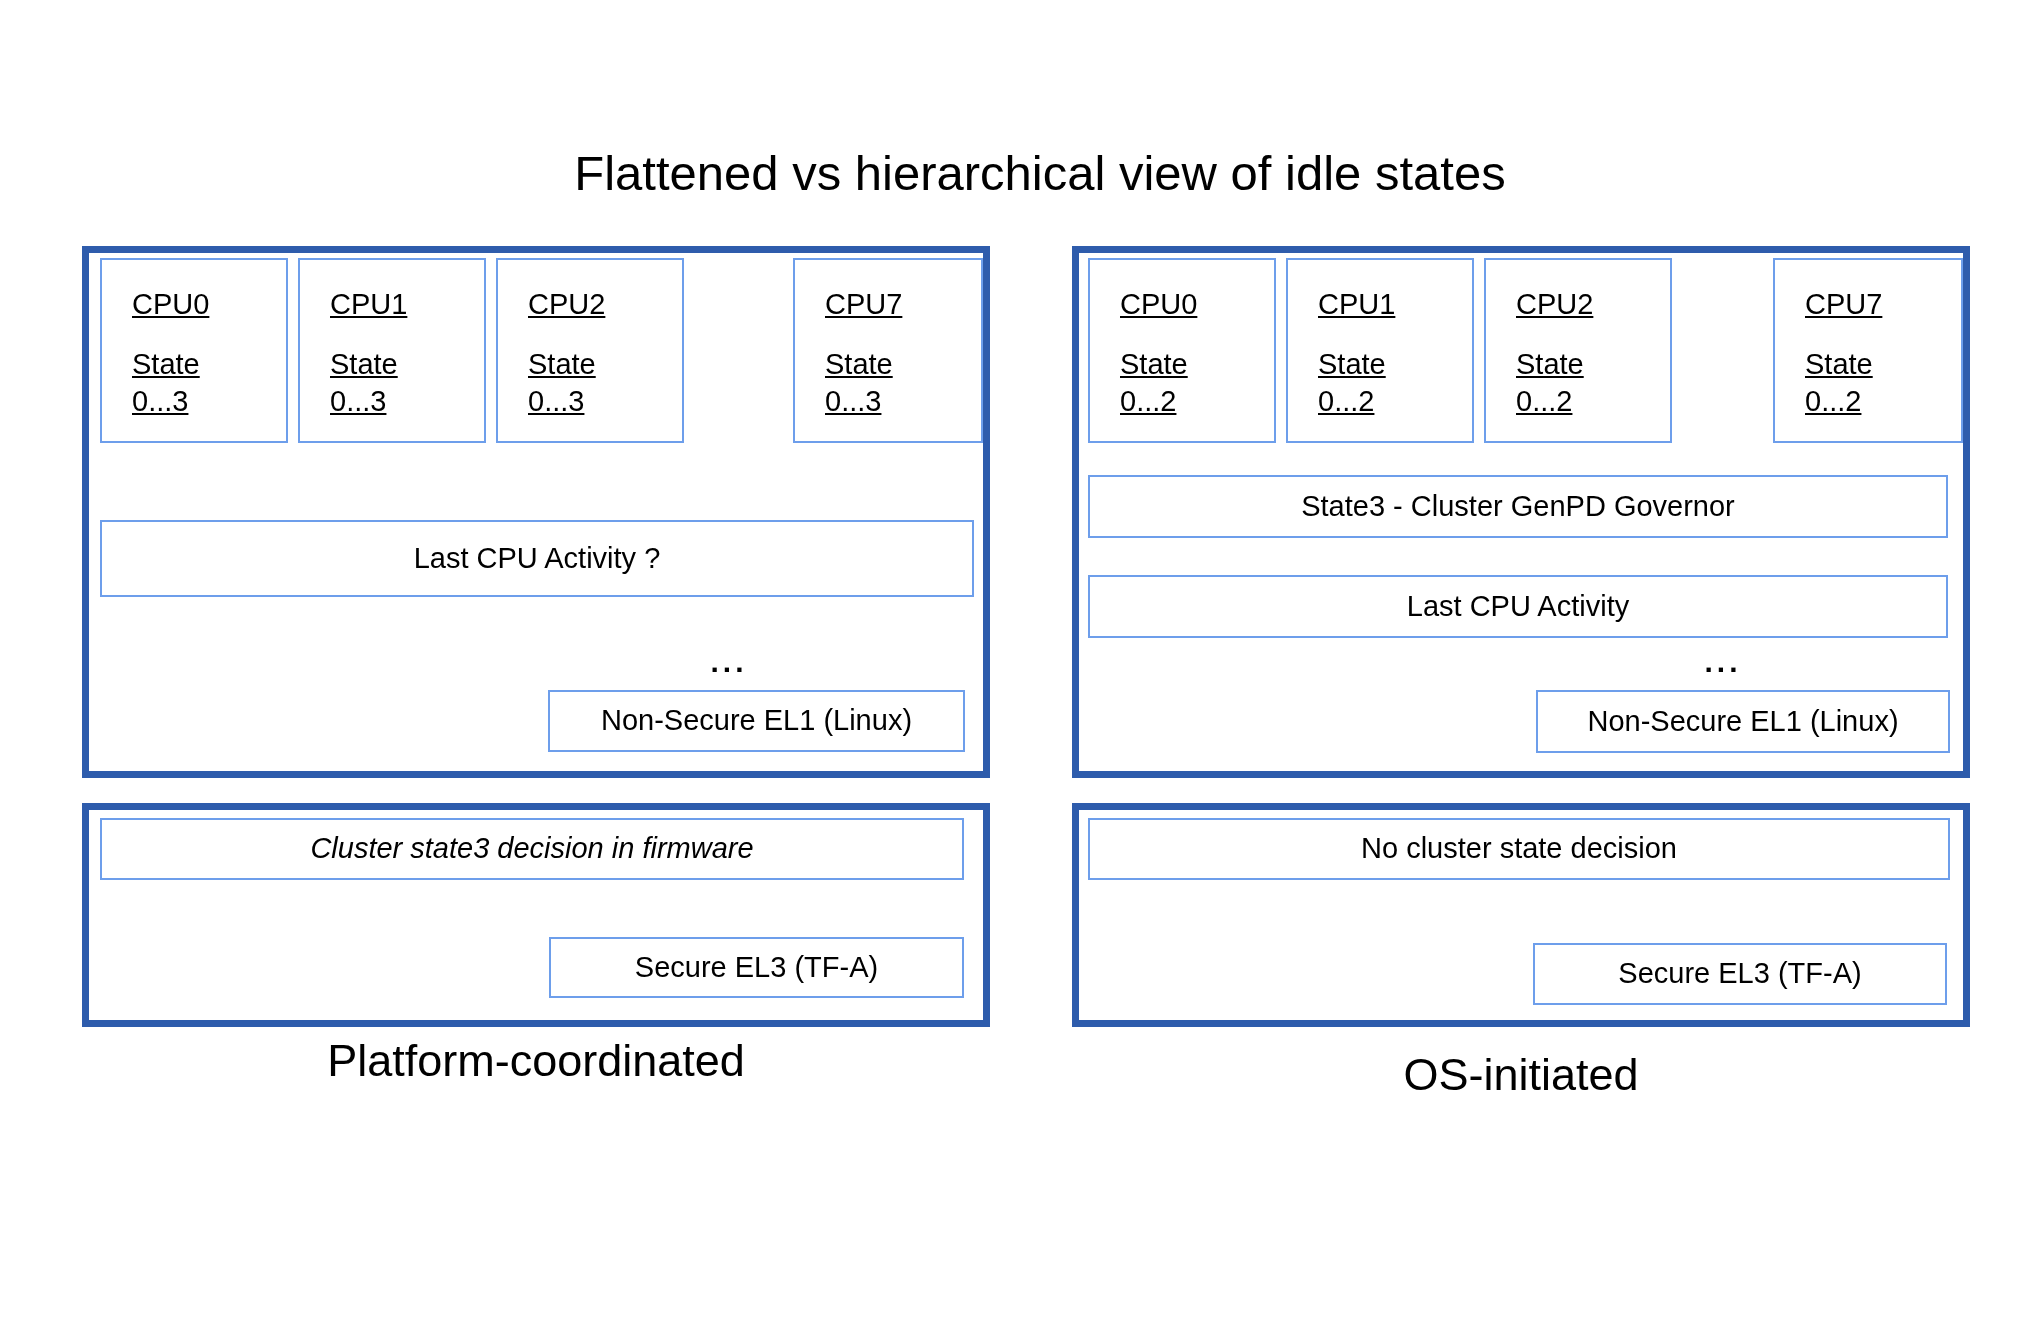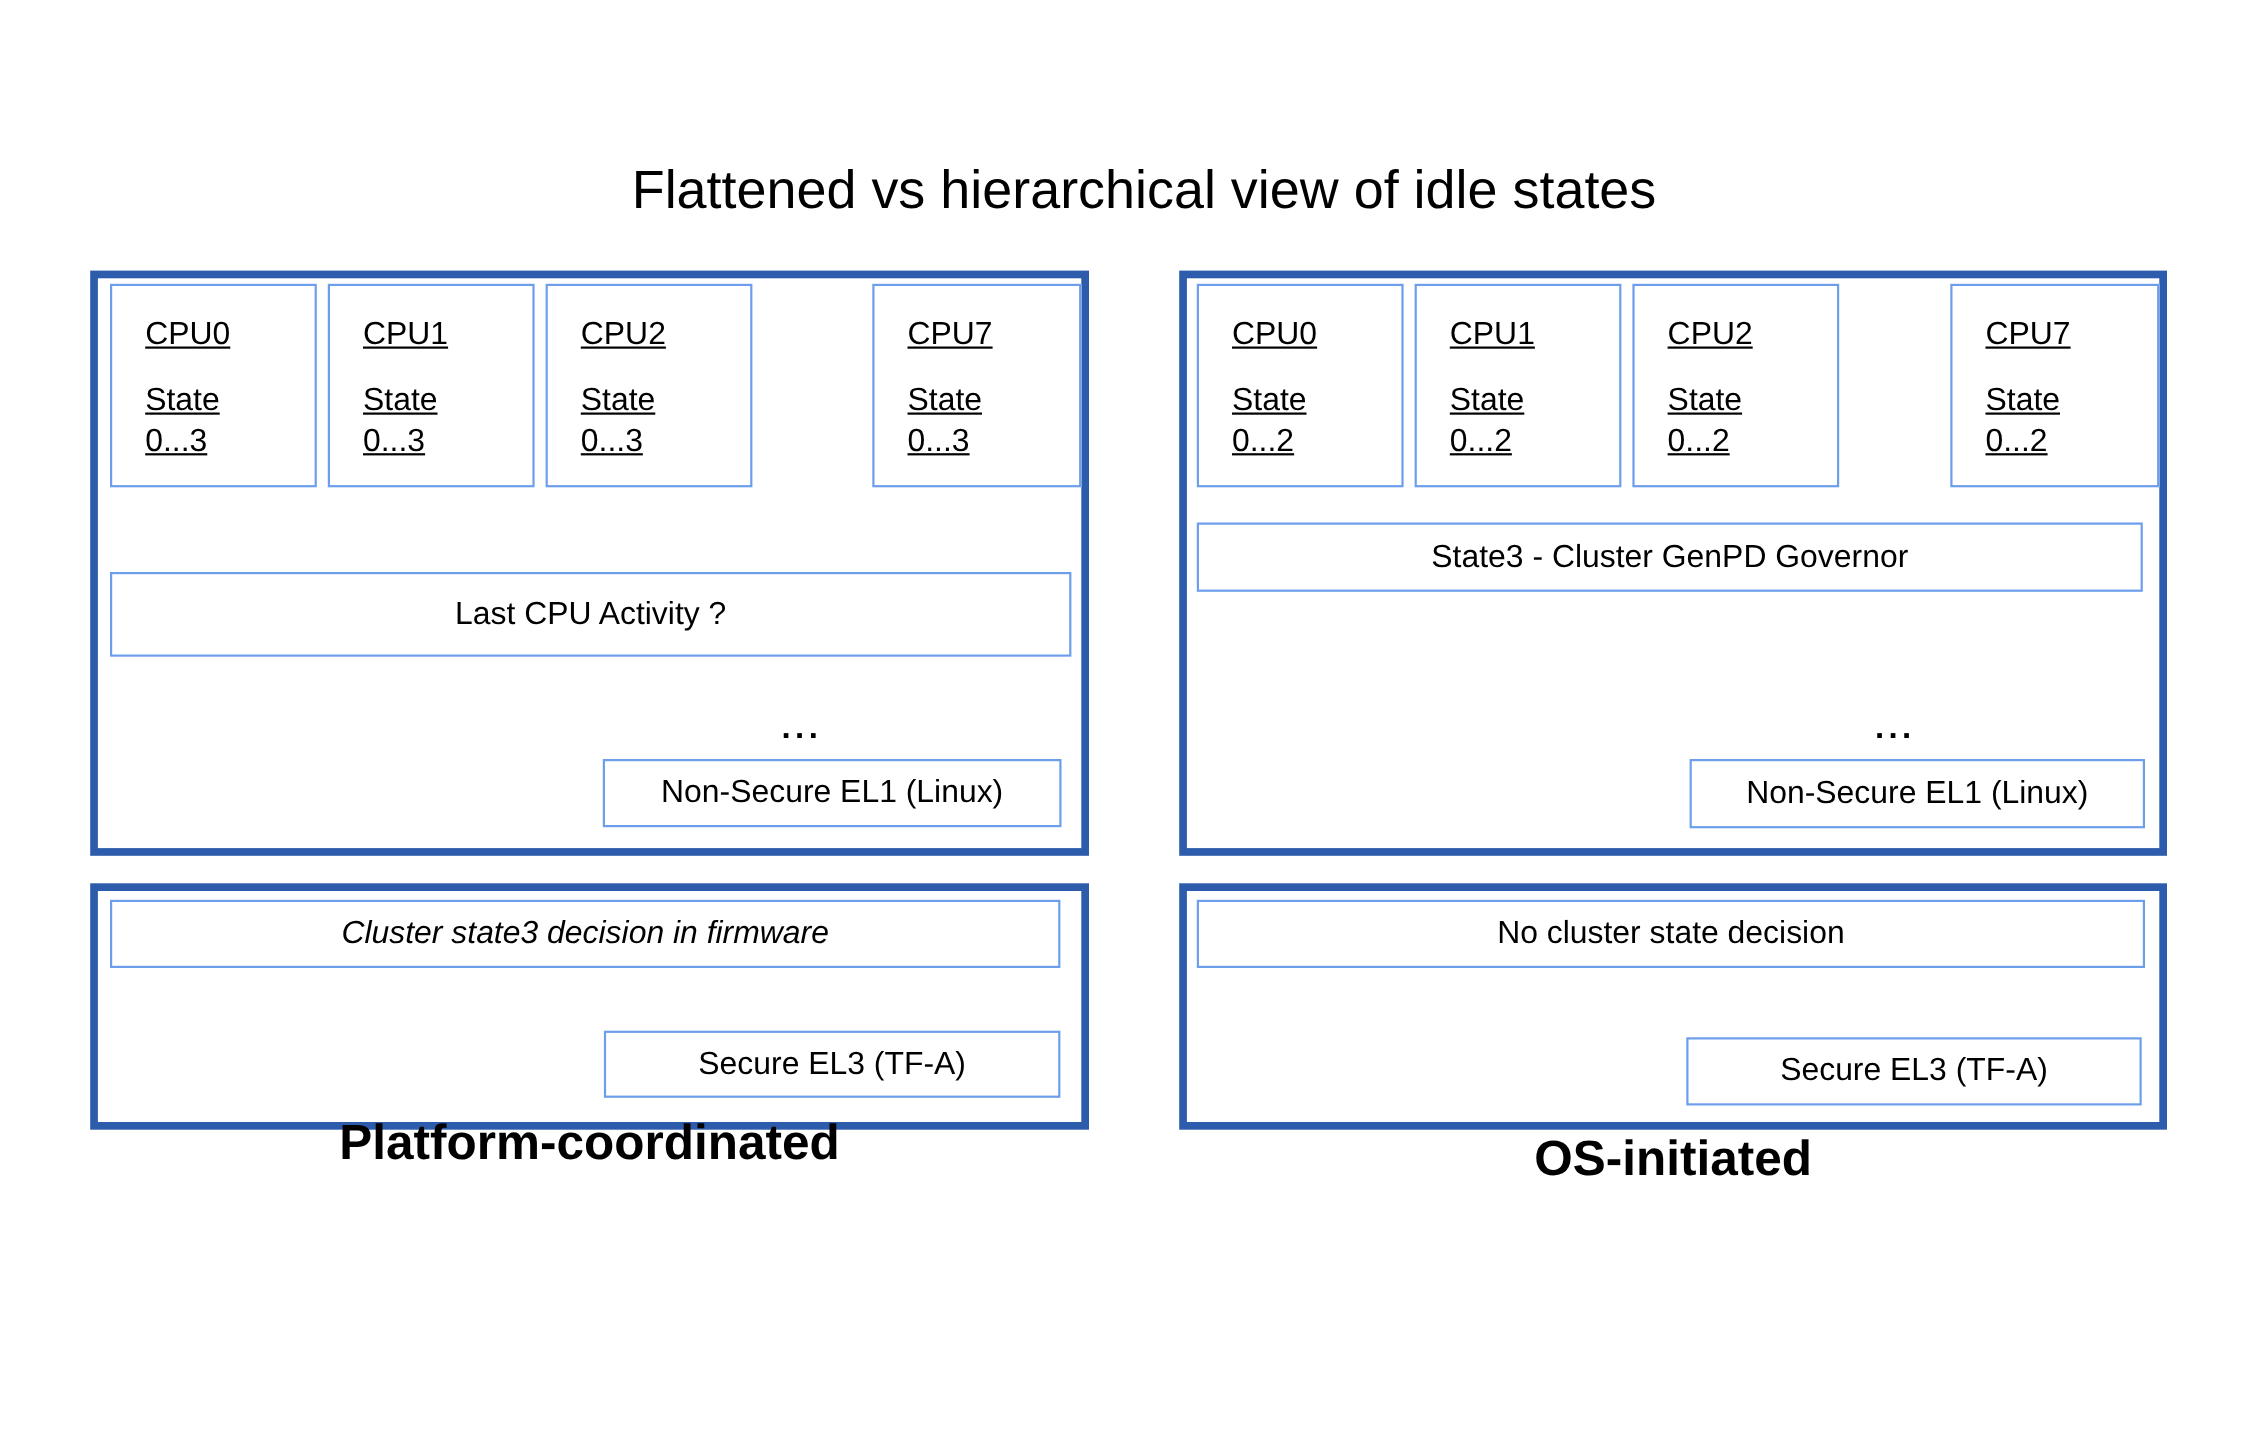--- a/index.html
+++ b/index.html
@@ -29,21 +29,21 @@
   .cpu-box{position:absolute;border:2px solid var(--box-border);background:var(--bg);
     width:188px;height:185px;top:5px;
     display:flex;flex-direction:column;justify-content:space-between;
     align-items:flex-start;padding:16px 10px 10px 20px;
     font-size:29px;line-height:1.30;text-align:left;text-decoration:underline;}
   .cpu-state{white-space:pre-line;}
 
   .dots{position:absolute;font-size:30px;font-weight:bold;letter-spacing:4px;
     text-align:center;width:92px;top:382px;}
 
-  .group-label{position:absolute;top:984px;text-align:center;font-size:45px;line-height:1.1;font-weight:bold;}
+  .group-label{position:absolute;top:1006px;text-align:center;font-size:45px;line-height:1.1;}
   .label-left{left:62px;width:908px;}
   .label-right{left:1052px;width:898px;margin-top:14px;}
 </style>
 </head>
 <body>
 
 <div class="canvas">
 
   <div class="title">Flattened vs hierarchical view of idle states</div>
 
@@ -100,20 +100,21 @@
     </div>
     <div class="dots" style="left:598px;">...</div>
     <div class="cpu-box" style="left:694px;width:190px;">
       <span>CPU7</span>
       <span class="cpu-state">State
 0...2</span>
     </div>
 
     <div class="box" style="left:9px;top:222px;width:860px;height:63px;">State3 - Cluster GenPD Governor</div>
 
+    <div class="box" style="left:9px;top:322px;width:860px;height:63px;">Last CPU Activity</div>
 
     <div class="box" style="left:457px;top:437px;width:414px;height:63px;">Non-Secure EL1 (Linux)</div>
   </div>
 
   <div class="panel panel-d">
     <div class="box" style="left:9px;top:8px;width:862px;height:62px;">No cluster state decision</div>
     <div class="box" style="left:454px;top:133px;width:414px;height:62px;">Secure EL3 (TF-A)</div>
   </div>
 
   <div class="group-label label-right">OS-initiated</div>

